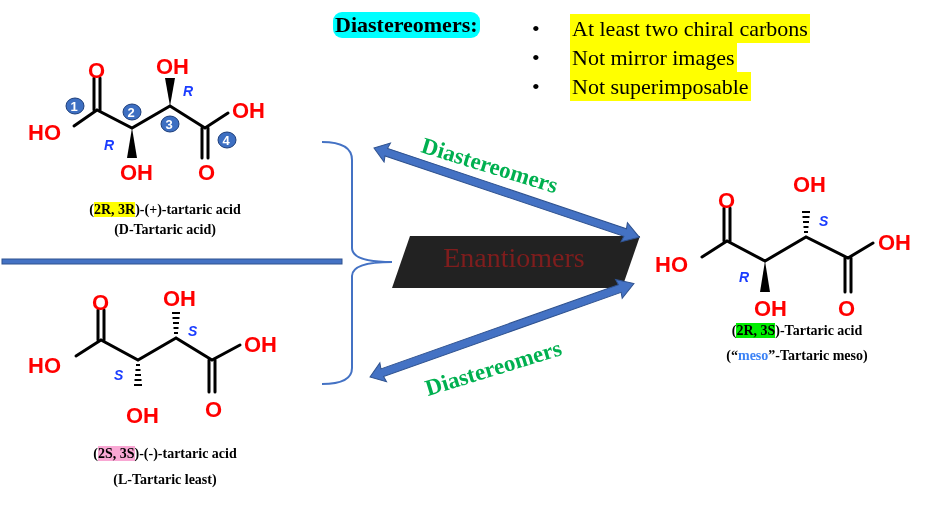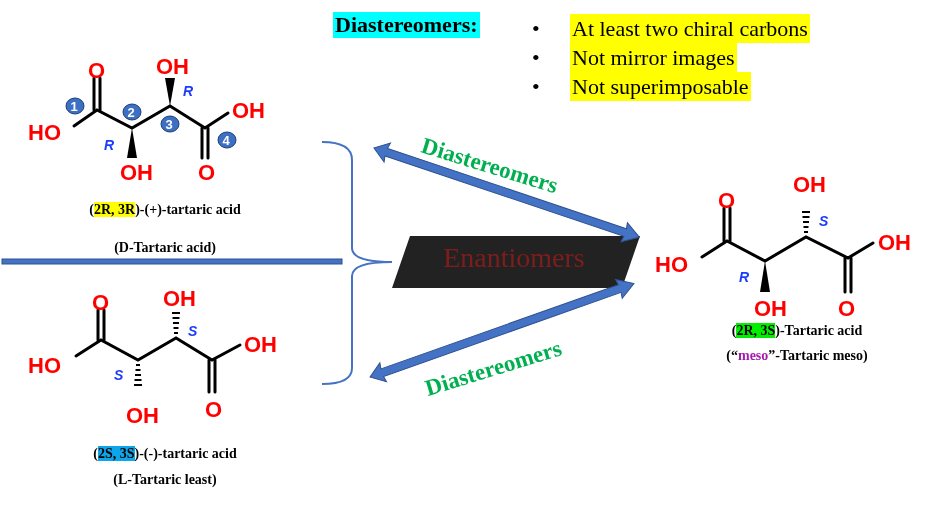--- a/index.html
+++ b/index.html
@@ -6,24 +6,24 @@
   body { width: 940px; height: 514px; position: relative; overflow: hidden;
          font-family: "Liberation Serif", serif; }
   svg { position: absolute; left: 0; top: 0; overflow: visible; }
   .chem { font-family: "Liberation Sans", sans-serif; font-weight: bold; fill: #ff0000; }
   .cfg { font-family: "Liberation Sans", sans-serif; font-weight: bold; font-style: italic; fill: #1a3cff; }
   .numc { fill: #3d6fc2; stroke: #1f3f7a; stroke-width: 1; }
   .numt { font-family: "Liberation Sans", sans-serif; font-weight: bold; fill: #ffffff; font-size: 13px; }
   .bond { stroke: #000; stroke-width: 3; fill: none; stroke-linecap: round; }
   .label { position: absolute; font-weight: bold; font-size: 14px; color: #000; text-align: center; white-space: nowrap; }
   .hl-yellow { background: #ffff00; }
-  .hl-pink { background: #0ea5e9; }
+  .hl-pink { background: #f9a8d4; }
   .hl-green { background: #00ee00; }
-  .hl-cyan { background: #00ffff; }
-  .meso { color: #a21caf; }
+  .hl-cyan { background: #00ffff; border-radius: 9px; }
+  .meso { color: #3b82f6; }
   .title { position: absolute; left: 333px; top: 12px; font-size: 22px; font-weight: bold; padding: 0 2px; }
   .bullets { position: absolute; left: 532px; top: 14px; margin: 0; padding: 0; list-style: none; }
   .bullets li { position: relative; font-size: 22px; line-height: 29px; height: 29px; white-space: nowrap; }
   .bullets .dot { position: absolute; left: 0; top: 0; width: 14px; }
   .bullets .txt { position: absolute; left: 38px; top: 0; background: #ffff00; padding: 0 2px; }
   .bold { font-weight: normal; }
   .diast { font-weight: bold; font-size: 23px; fill: #00b050; font-family: "Liberation Serif", serif; }
   .enant-text { position: absolute; left: 398px; top: 243px; width: 232px; text-align: center;
                 color: #7f1d1d; font-weight: normal; font-size: 28px; line-height: 30px; }
 </style>
@@ -155,19 +155,19 @@
     <text class="chem" x="754" y="316" font-size="22">OH</text>
     <text class="chem" x="838" y="316" font-size="22">O</text>
     <text class="cfg" x="739" y="282" font-size="14">R</text>
     <text class="cfg" x="819" y="226" font-size="14">S</text>
   </g>
 </svg>
 
 <div class="enant-text">Enantiomers</div>
 
 <div class="label" style="left:30px; top:202px; width:270px;"><span>(</span><span class="hl-yellow">2R, 3R</span><span>)-(+)-tartaric acid</span></div>
-<div class="label" style="left:30px; top:240px; width:270px;">(D-Tartaric acid)</div>
+<div class="label" style="left:30px; top:222px; width:270px;">(D-Tartaric acid)</div>
 
 <div class="label" style="left:30px; top:446px; width:270px;"><span>(</span><span class="hl-pink">2S, 3S</span><span>)-(-)-tartaric acid</span></div>
 <div class="label" style="left:30px; top:472px; width:270px;">(L-Tartaric least)</div>
 
 <div class="label" style="left:666px; top:323px; width:262px;"><span>(</span><span class="hl-green">2R, 3S</span><span>)-Tartaric acid</span></div>
 <div class="label" style="left:666px; top:348px; width:262px;"><span>(“</span><span class="meso">meso</span><span>”-Tartaric meso)</span></div>
 
 </body></html>

